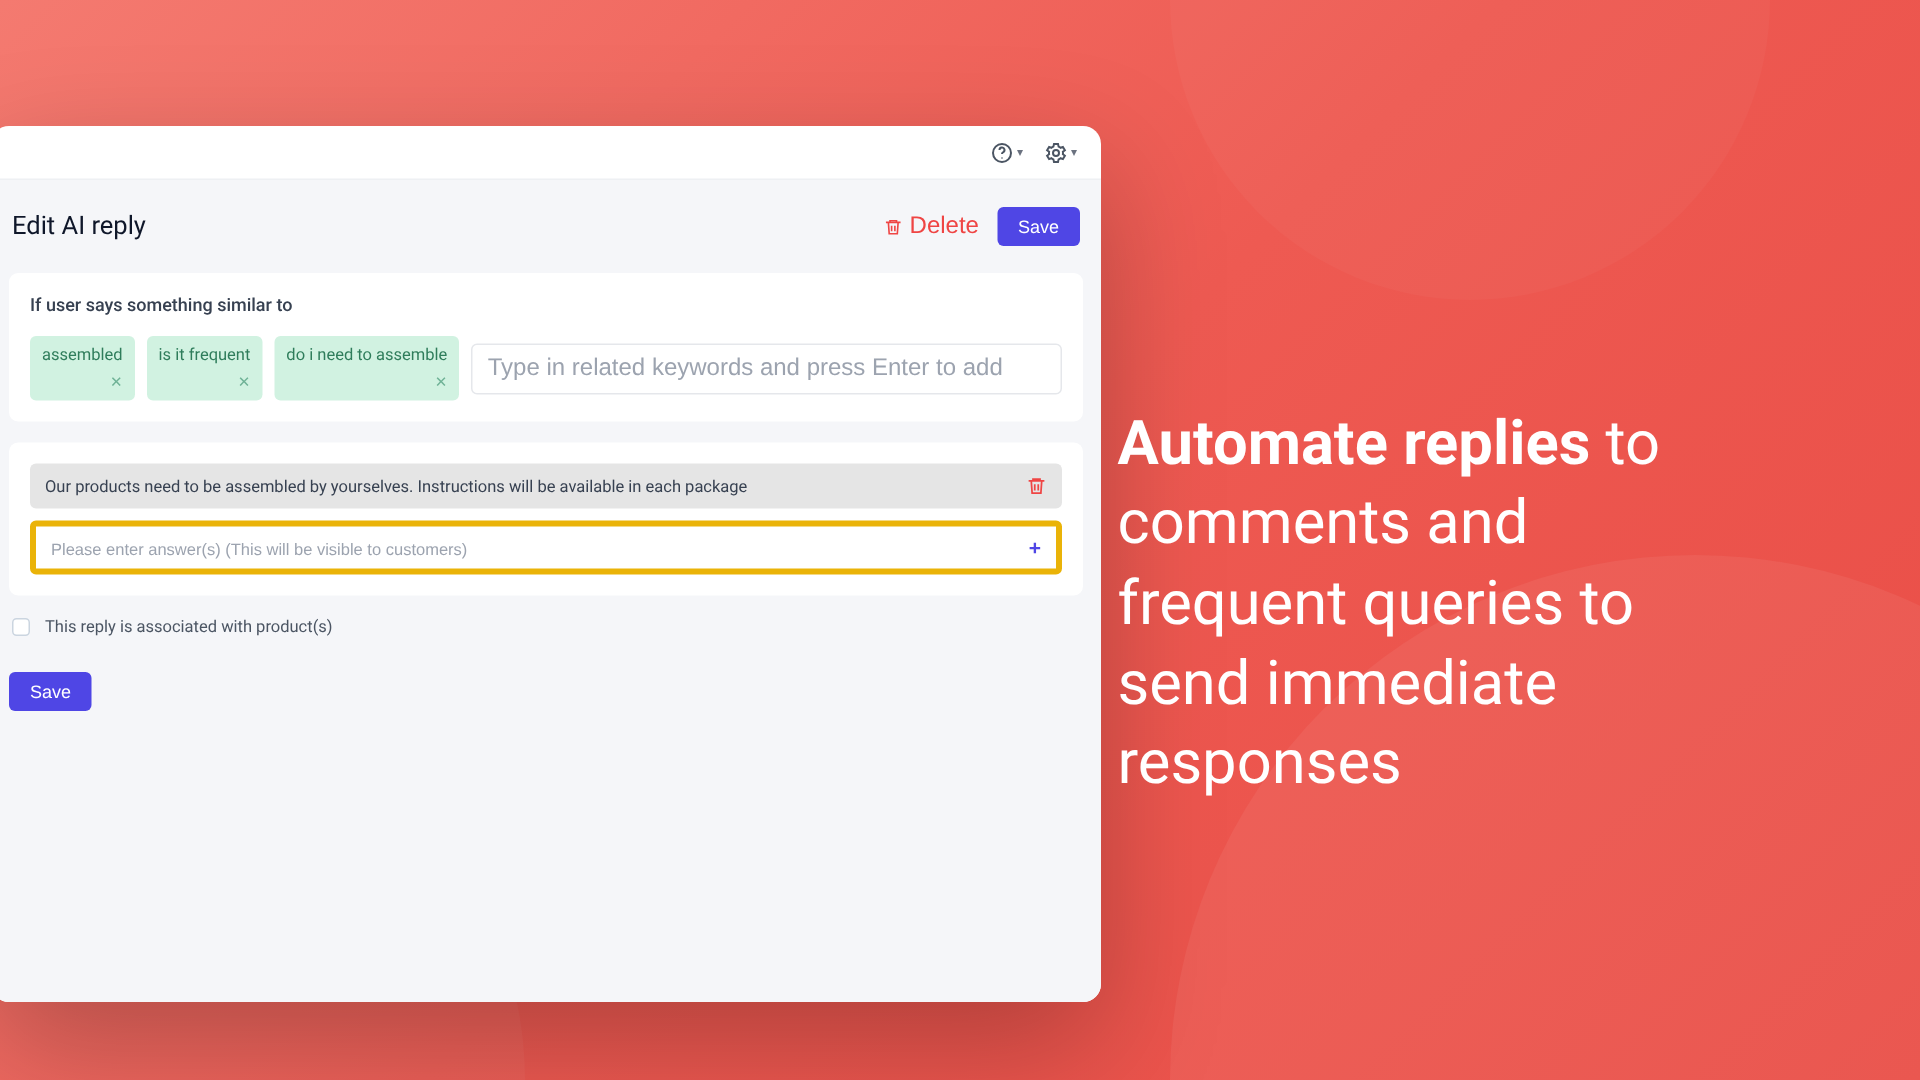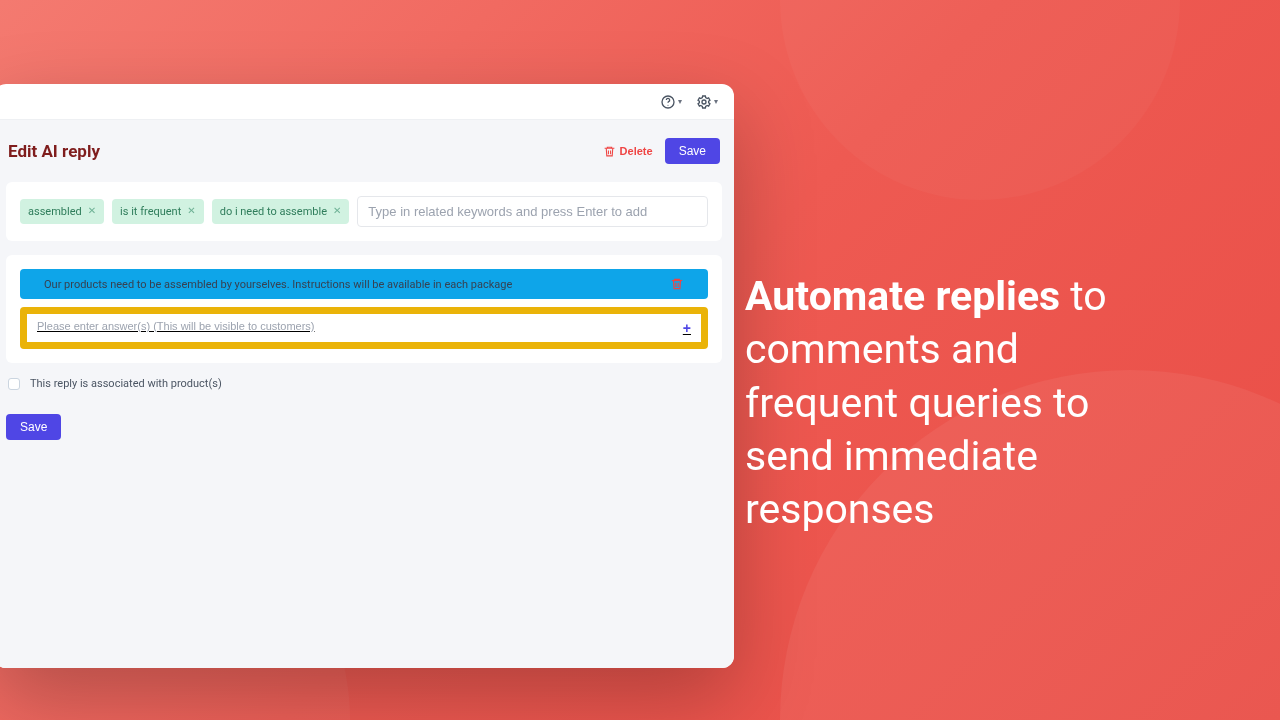--- a/index.html
+++ b/index.html
@@ -61,27 +61,27 @@
   
   .title-row {
     display: flex;
     align-items: center;
     justify-content: space-between;
     margin-bottom: 12px;
     padding: 6px 2px;
   }
   .page-title {
     font-size: 17px;
-    font-weight: 700;
-    color: #7f1d1d;
+    font-weight: 400;
+    color: #0f172a;
   }
   .title-actions { display: flex; align-items: center; gap: 12px; }
   .delete-btn {
     display: flex; align-items: center; gap: 4px;
-    color: #ef4544; font-size: 11px; font-weight: 700;
+    color: #ef4544; font-size: 16px; font-weight: 400;
     cursor: pointer; background: none; border: none;
   }
   .save-btn-primary {
     background: #4f46e5;
     color: #fff;
     border: none;
     border-radius: 4px;
     padding: 6px 14px;
     font-size: 12px;
     cursor: pointer;
@@ -101,62 +101,62 @@
   }
   
   .tag-row {
     display: flex;
     flex-wrap: wrap;
     gap: 8px;
     align-items: center;
   }
   .tag {
     display: inline-flex;
-    align-items: flex-start;
+    align-items: flex-end;
     gap: 6px;
     background: #d1f2e1;
     color: #2f7d5b;
     font-size: 11px;
     padding: 6px 8px;
     border-radius: 4px;
+    flex-direction: column;
   }
   .tag .close-x { color: #6fb296; font-size: 10px; cursor: pointer; }
   .tag-input {
     flex: 1;
     min-width: 260px;
     border: 1px solid #e5e7eb;
     border-radius: 4px;
     padding: 7px 10px;
-    font-size: 13px;
+    font-size: 16px;
     color: #374151;
   }
   .tag-input::placeholder { color: #9ca3af; }
   
   .reply-item {
     display: flex;
     align-items: center;
     justify-content: space-between;
     gap: 23px;
-    background: #0ea5e9;
-    border-radius: 4px;
-    padding: 8px 24px;
+    background: #e5e5e5;
+    border-radius: 4px;
+    padding: 8px 10px;
     font-size: 11px;
     color: #374151;
     margin-bottom: 8px;
   }
   .reply-item .trash { cursor: pointer; }
   
   .answer-input-row {
     display: flex;
-    align-items: flex-start;
+    align-items: flex-end;
     justify-content: space-between;
-    border: 7px solid #eab308;
+    border: 4px solid #eab308;
     border-radius: 4px;
     padding: 6px 10px;
-    text-decoration: underline;
   }
   .answer-input {
     flex: 1;
     border: none;
     font-size: 11px;
     outline: none;
   }
   .answer-input::placeholder { color: #9ca3af; }
   .plus-btn {
     color: #4f46e5;
@@ -251,20 +251,21 @@
                   <path d="M10 10v7M14 10v7"></path>
                 </svg>
             </span>
             <span>Delete</span>
           </button>
           <button class="save-btn-primary">Save</button>
         </div>
       </div>
 
       <div class="card">
+        <div class="card-title">If user says something similar to</div>
         <div class="tag-row">
           <span class="tag">
             <span>assembled</span>
             <span class="close-x">✕</span>
           </span>
           <span class="tag">
             <span>is it frequent</span>
             <span class="close-x">✕</span>
           </span>
           <span class="tag">

